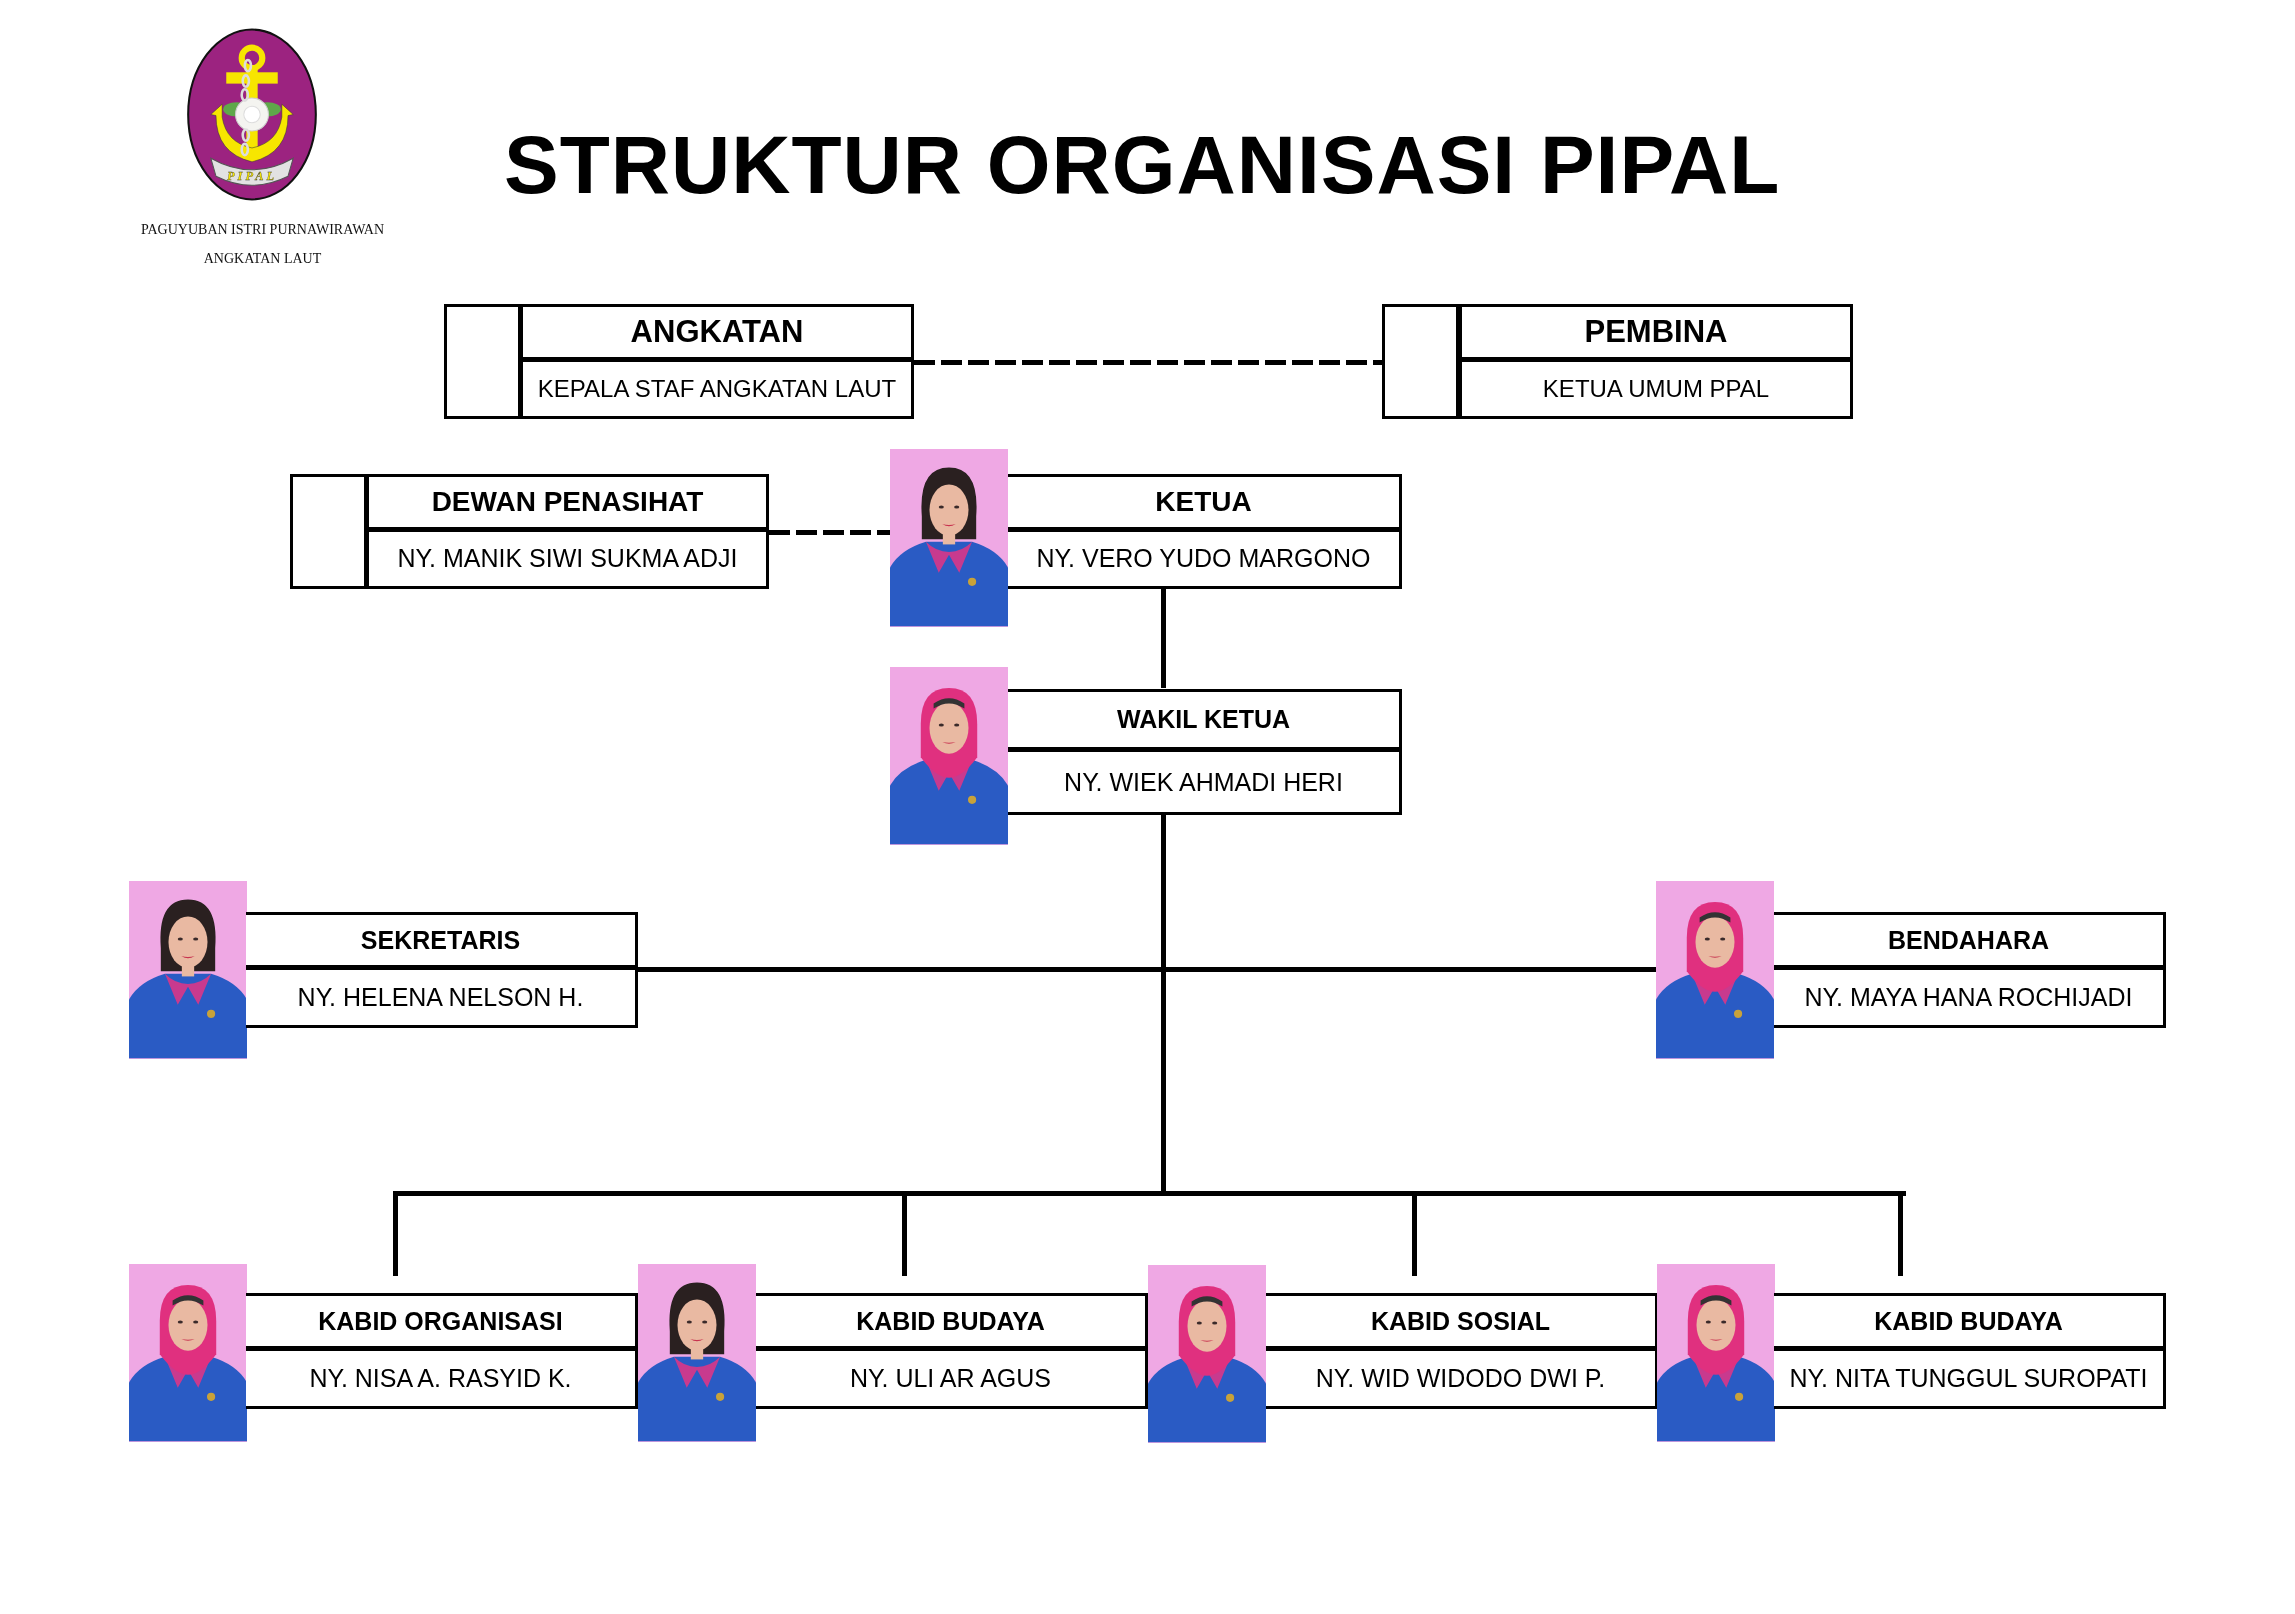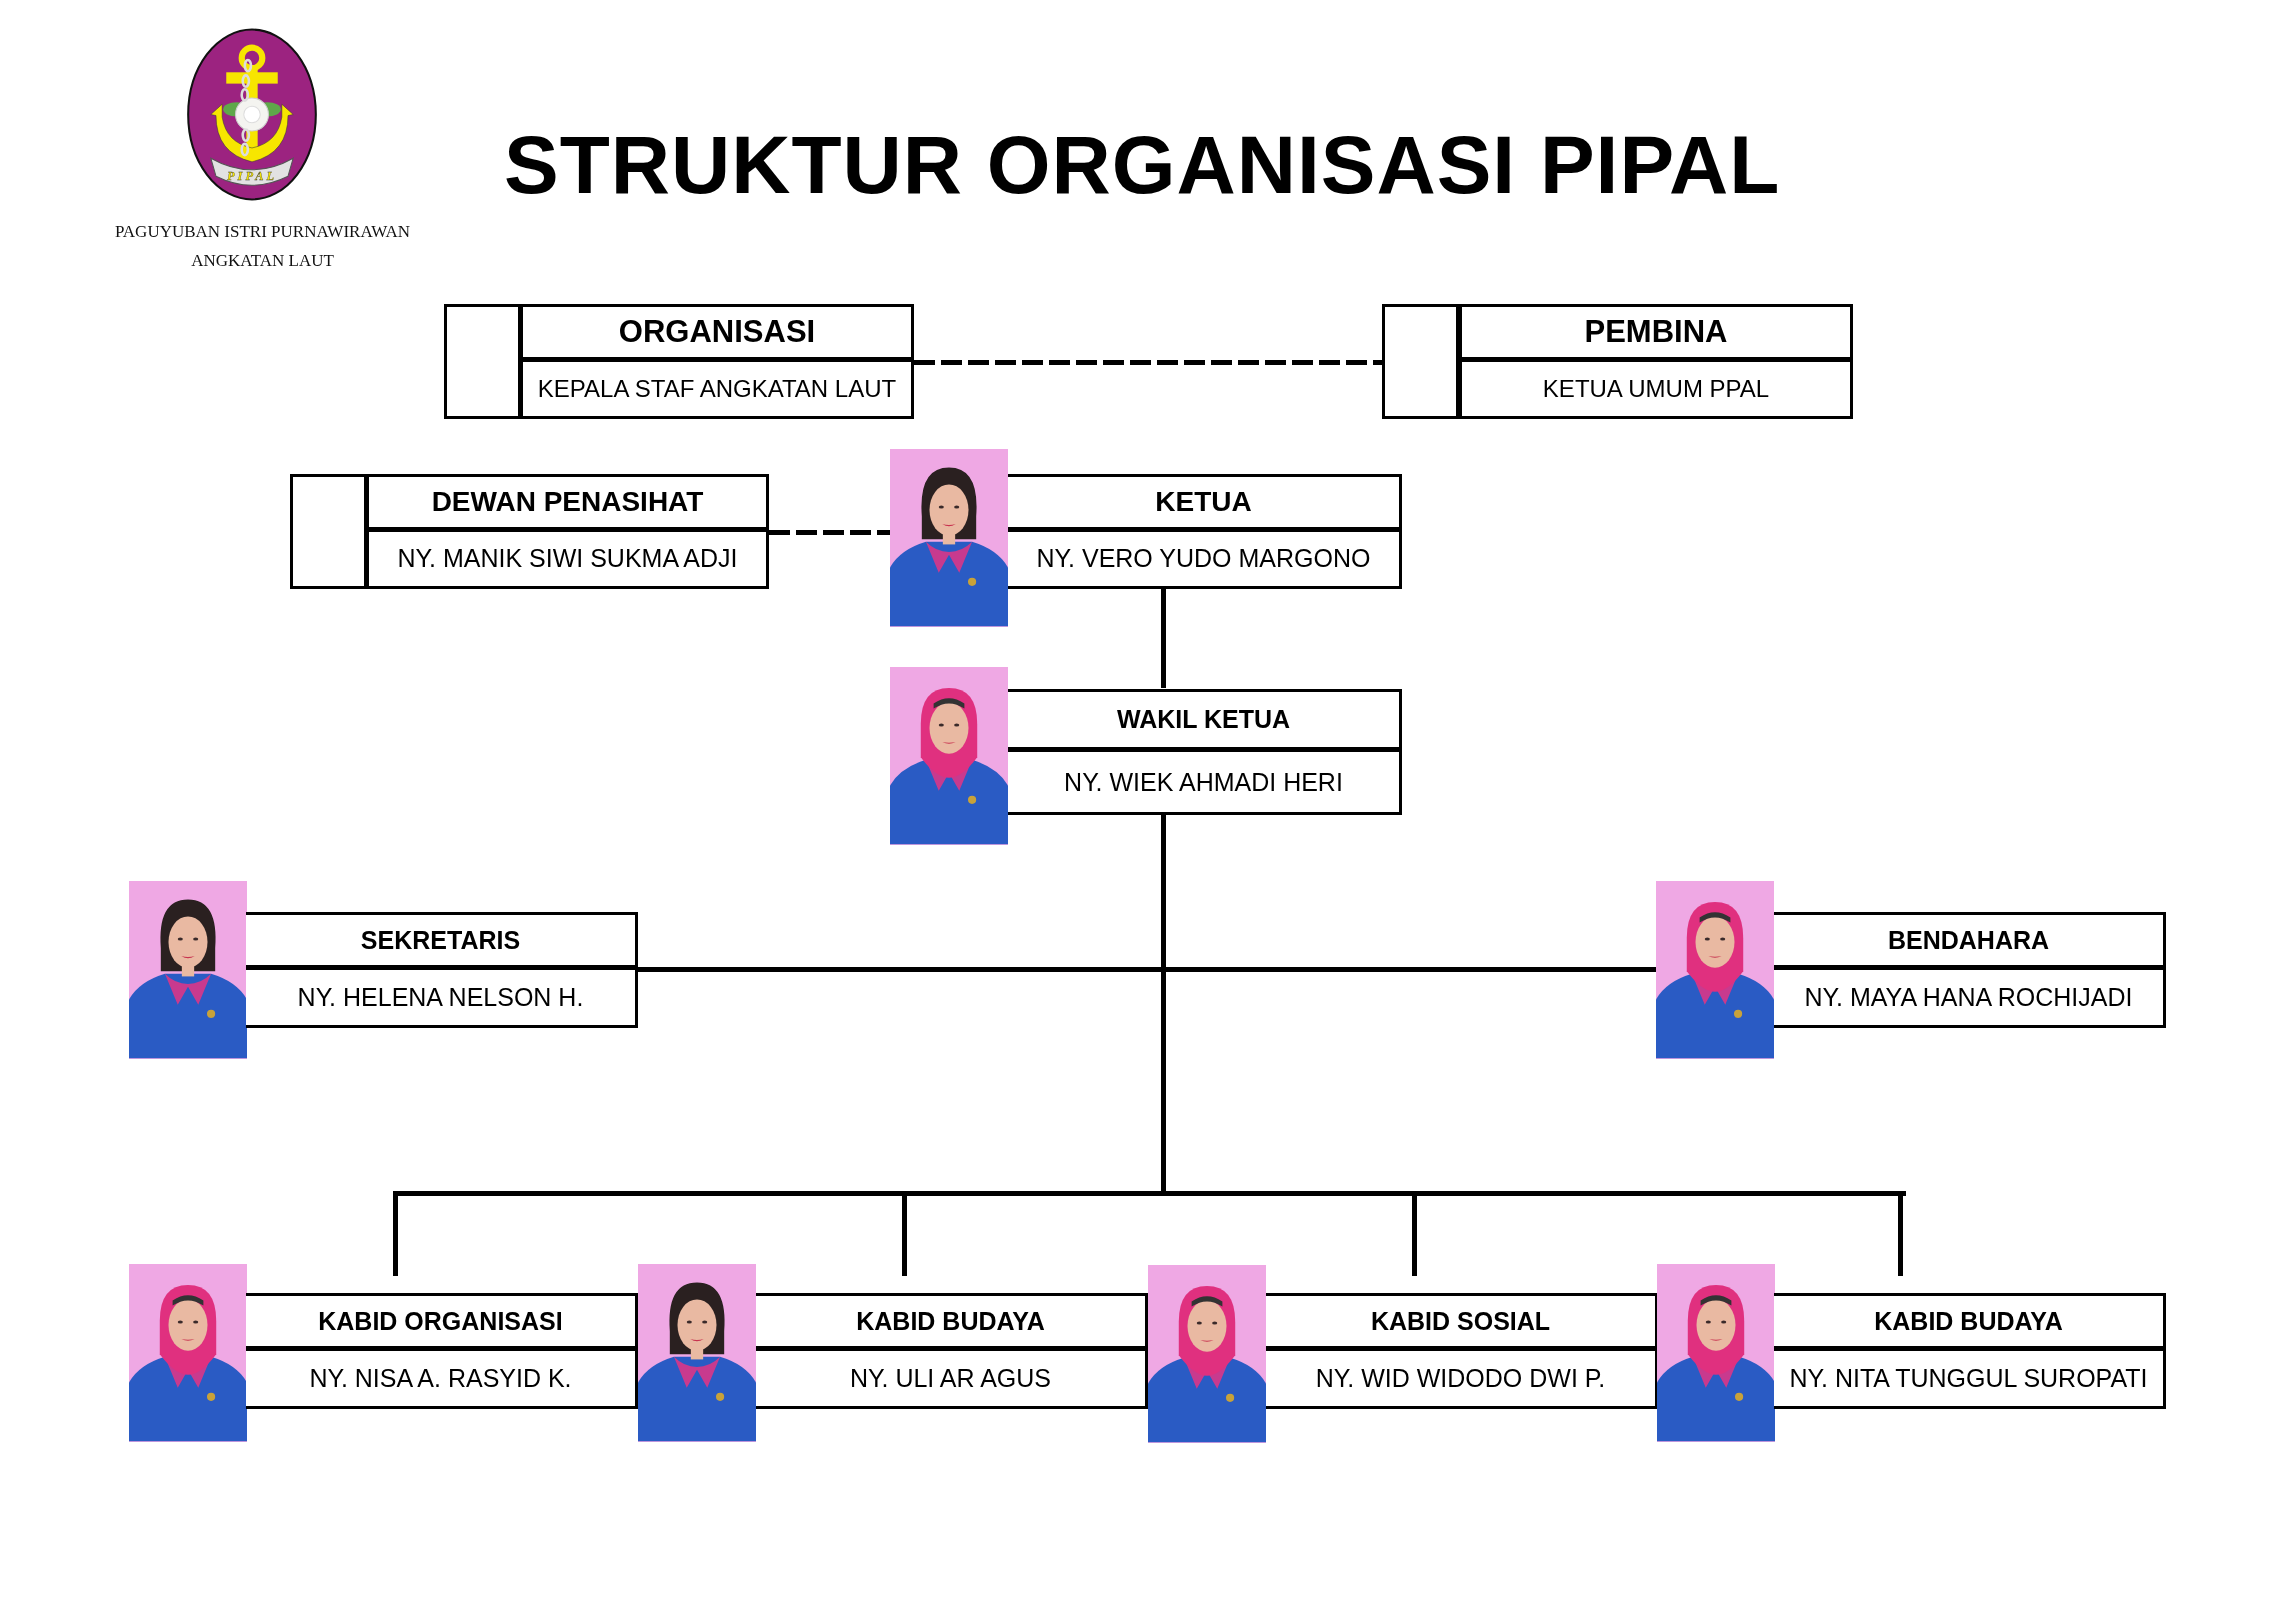--- a/index.html
+++ b/index.html
@@ -3,21 +3,21 @@
 <meta charset="utf-8">
 <style>
   html, body { margin:0; padding:0; background:#ffffff; }
   body { width:2295px; height:1615px; position:relative; overflow:hidden;
          font-family:"Liberation Sans", sans-serif; color:#000; }
   .abs { position:absolute; box-sizing:border-box;text-align:center; }
 
   
   #logo { left:185px; top:27px; width:134px; height:175px; }
   .org-line { position:absolute; left:31px; width:463px; text-align:center;
-              font-family:"Liberation Serif", serif; font-size:17px; letter-spacing:0px; color:#111; }
+              font-family:"Liberation Serif", serif; font-size:14px; letter-spacing:0px; color:#111; }
   #org-line-1 { top:222px; }
   #org-line-2 { top:251px; }
 
   #page-title { left:504px; top:118px; width:1318px; text-align:left;
                 font-weight:bold; font-size:82px; line-height:93px; letter-spacing:1px; }
 
   
   .box { position:absolute; box-sizing:border-box; border:3.1px solid #000; background:#fff; }
   .empty-box { position:absolute; box-sizing:border-box; border:3.1px solid #000; background:#fff; }
   .role { position:absolute; left:0; right:0; top:0; height:50%; box-sizing:border-box;
@@ -112,21 +112,21 @@
 <div class="hline" style="left:637px; top:967px; width:1020px;"></div>
 
 <div class="hline" style="left:393px; top:1191px; width:1513px;"></div>
 <div class="vline" style="left:393px; top:1191px; height:85px;"></div>
 <div class="vline" style="left:902px; top:1191px; height:85px;"></div>
 <div class="vline" style="left:1412px; top:1191px; height:85px;"></div>
 <div class="vline" style="left:1898px; top:1191px; height:85px;"></div>
 
 <div class="empty-box" style="left:444px; top:304px; width:77px; height:115px;"></div>
 <div class="box big" style="left:520px; top:304px; width:394px; height:115px;">
-  <div class="role">ORGANISASI</div>
+  <div class="role">ANGKATAN</div>
   <div class="name">KEPALA STAF ANGKATAN LAUT</div>
 </div>
 
 <div class="empty-box" style="left:1382px; top:304px; width:77px; height:115px;"></div>
 <div class="box big" style="left:1459px; top:304px; width:394px; height:115px;">
   <div class="role">PEMBINA</div>
   <div class="name">KETUA UMUM PPAL</div>
 </div>
 
 <div class="empty-box" style="left:290px; top:474px; width:77px; height:115px;"></div>

